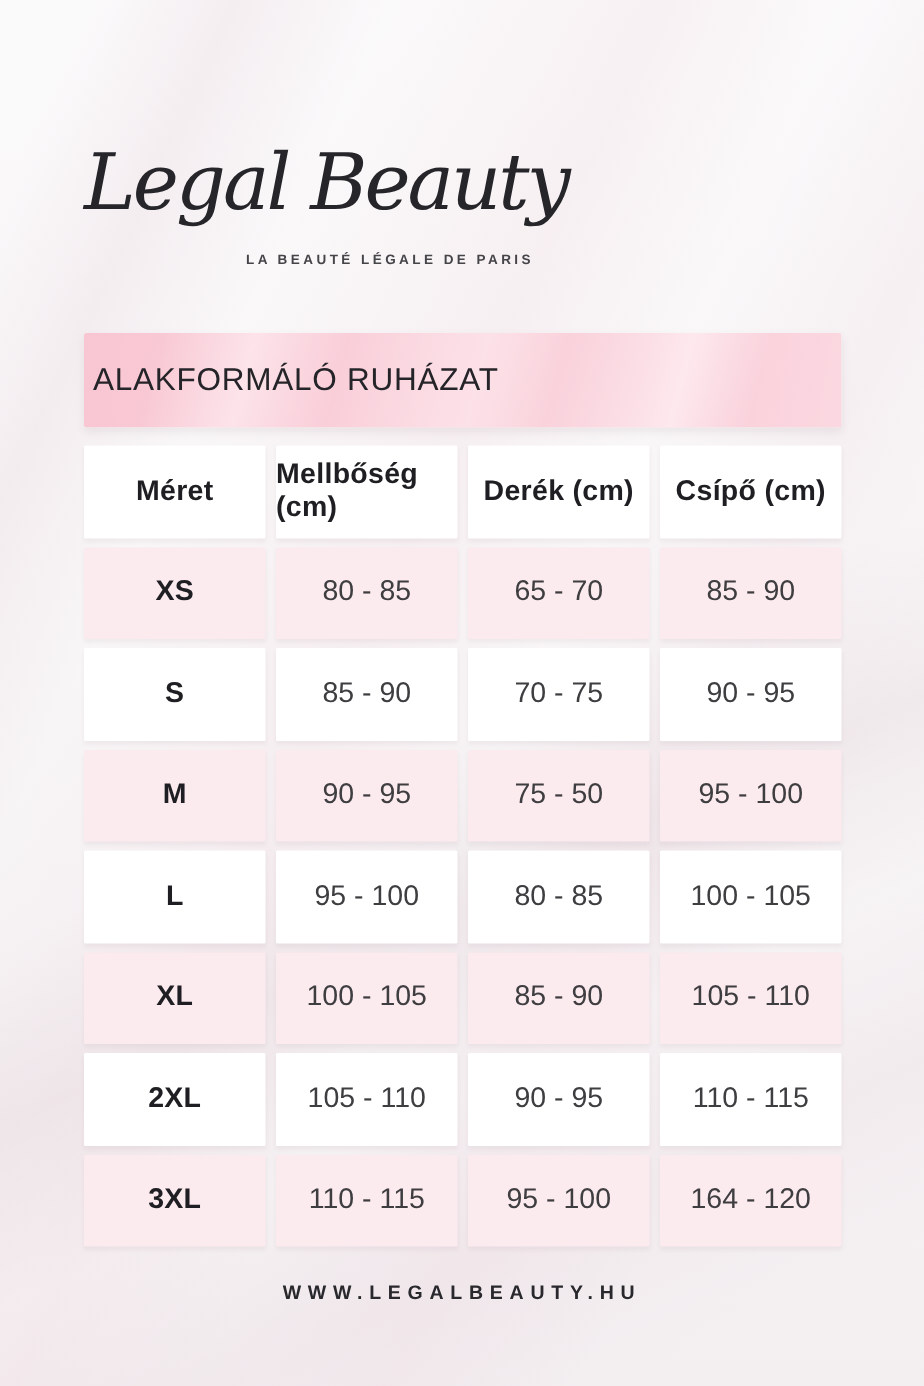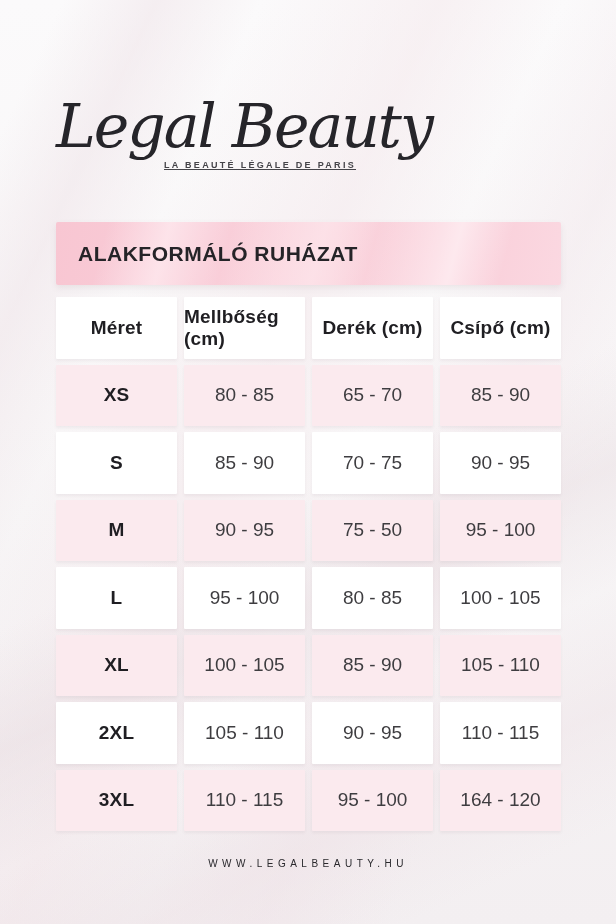--- a/index.html
+++ b/index.html
@@ -17,54 +17,53 @@
       linear-gradient(115deg, rgba(255,255,255,0) 6%, rgba(238,226,231,0.50) 15%, rgba(255,255,255,0) 25%, rgba(243,229,233,0.45) 42%, rgba(255,255,255,0) 54%, rgba(240,227,232,0.40) 66%, rgba(255,255,255,0) 78%),
       linear-gradient(180deg, #fbfafb 0%, #f8f6f7 45%, #f3eff1 100%);
   }
 
   
   .logo { position: absolute; left: 56px; top: 96px; width: 330px; }
   .logo-script {
     font-family: "DejaVu Serif", serif;
     font-style: italic;
     font-weight: 500;
-    font-size: 60px;
+    font-size: 52px;
     line-height: 1.0;
     letter-spacing: -2px;
     color: #26252a;
     white-space: nowrap;
   }
   .logo-tagline {
-    margin-top: 4px;
+    margin-top: 20px;
     margin-left: 108px;
     font-size: 9px;
     font-weight: 700;
     letter-spacing: 2.3px;
     color: #454449;
     white-space: nowrap;
-    text-decoration: underline;
   }
 
   
   .title-bar {
     position: absolute;
     left: 56px; top: 222px;
     width: 505px; height: 63px;
     border-radius: 2px;
     background:
       linear-gradient(105deg, rgba(255,255,255,0) 10%, rgba(255,240,244,0.65) 22%, rgba(255,255,255,0) 34%, rgba(253,228,234,0.8) 52%, rgba(255,255,255,0) 62%, rgba(255,244,247,0.7) 78%, rgba(255,255,255,0) 88%),
       linear-gradient(100deg, #f8c6d2 0%, #f9cdd8 30%, #fad5de 55%, #f9ccd7 75%, #fbd8e1 100%);
     box-shadow: 0 3px 6px rgba(120,85,100,0.10);
     display: flex;
     align-items: center;
   }
   .title-text {
-    padding-left: 22px;
+    padding-left: 6px;
     font-size: 21px;
-    font-weight: 700;
+    font-weight: 400;
     letter-spacing: 0.5px;
     color: #252428;
   }
 
   
   .size-table {
     position: absolute;
     left: 56px; top: 297px;
     width: 505px;
     display: grid;
@@ -93,22 +92,22 @@
   }
 
   
   .footer {
     position: absolute;
     left: 0; top: 853px;
     width: 616px;
     text-align: center;
   }
   .footer-url {
-    font-size: 10px;
-    font-weight: 400;
+    font-size: 13px;
+    font-weight: 700;
     letter-spacing: 4.5px;
     text-indent: 4.5px;
     color: #29282c;
   }
 </style>
 </head>
 <body>
 
 <div class="page">
 

